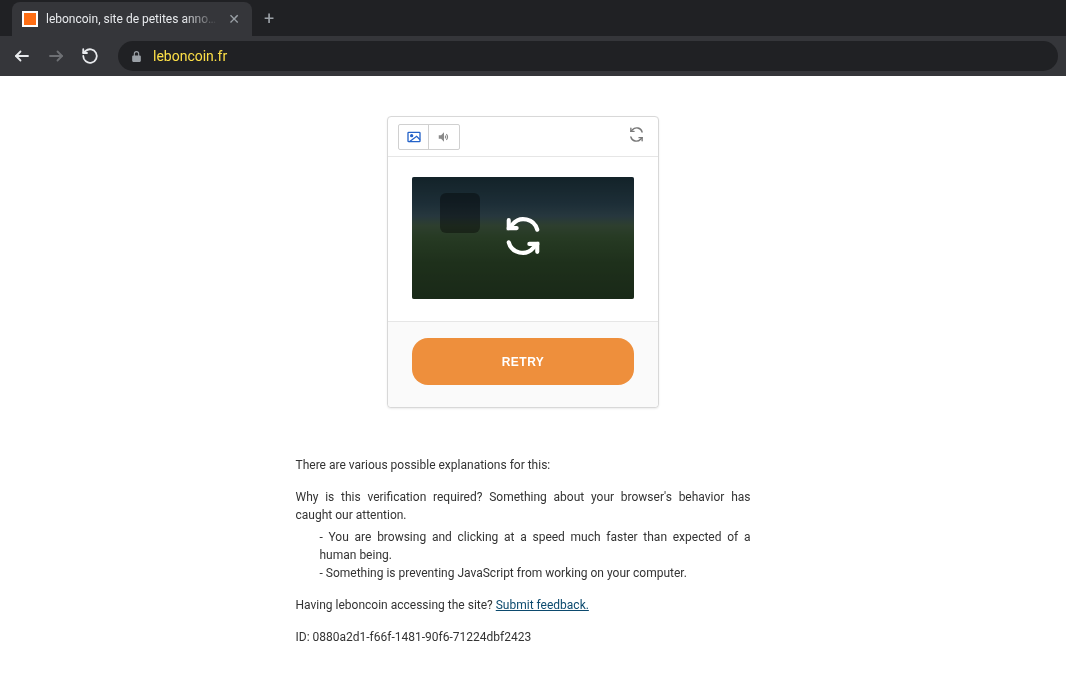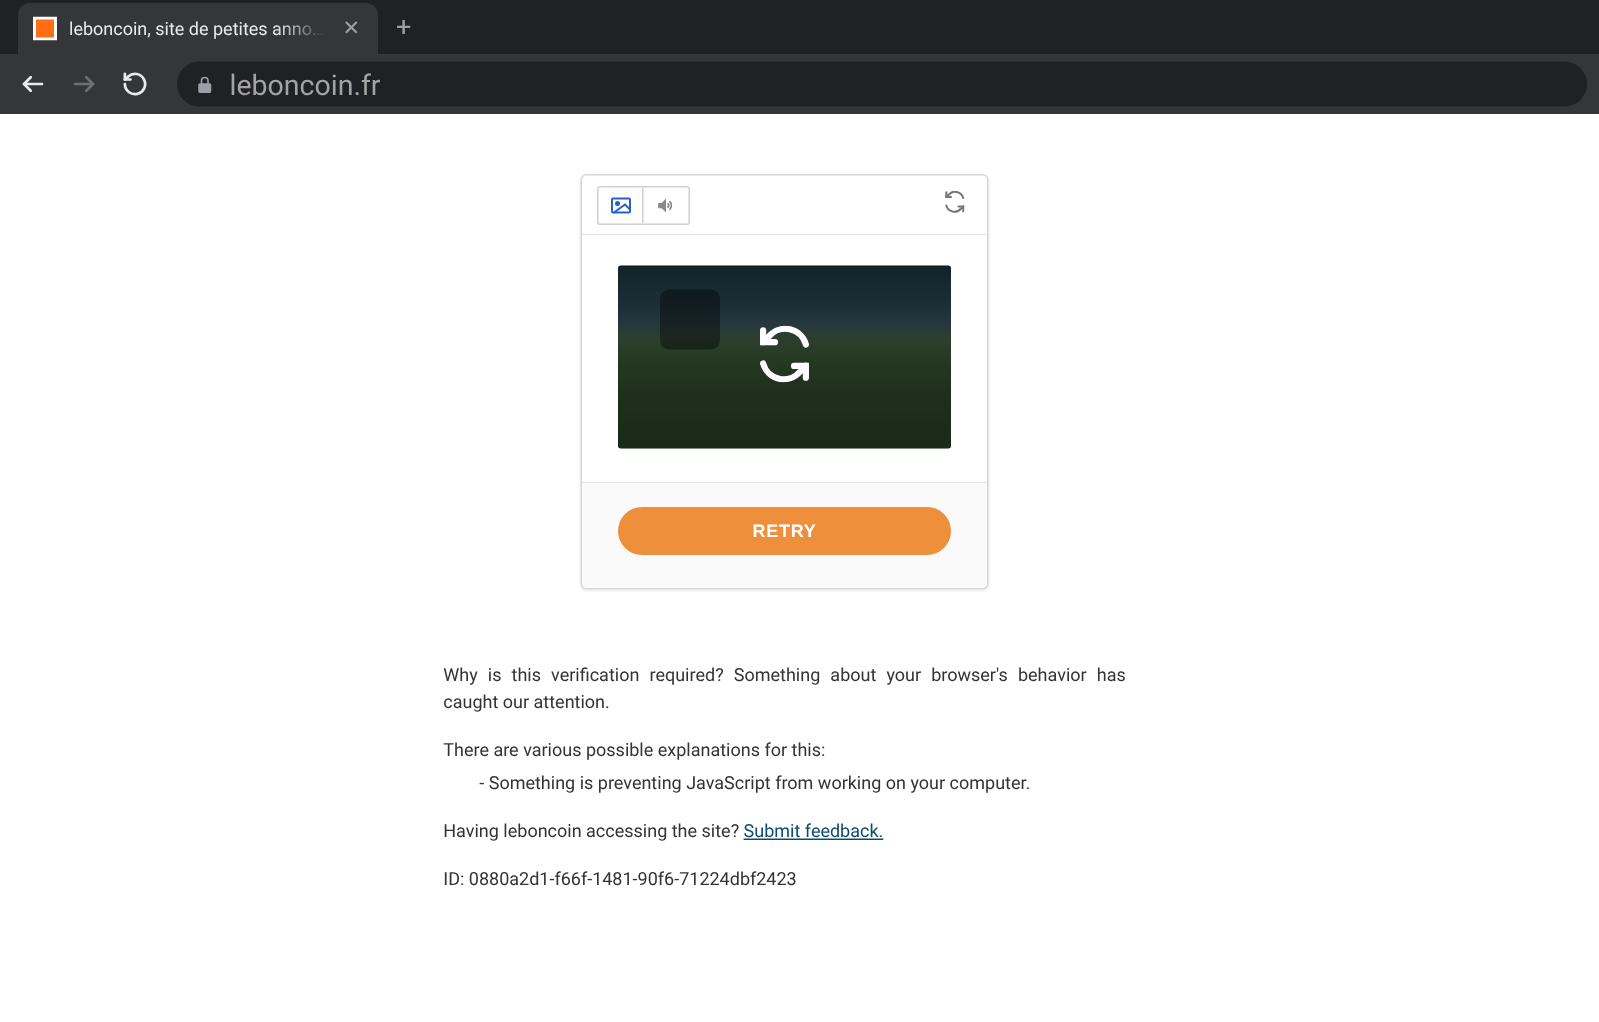--- a/index.html
+++ b/index.html
@@ -84,21 +84,21 @@
       height: 30px;
       background: #202124;
       border-radius: 15px;
       display: flex;
       align-items: center;
       padding: 0 12px;
       gap: 10px;
       margin-left: 8px;
     }
     .lock-icon { color: #9aa0a6; }
-    .url-text { color: #a3a3a3; font-size: 19px; }
+    .url-text { color: #fde047; font-size: 14px; }
     .automation-banner {
       background: #3c3d41;
       color: #e8eaed;
       font-size: 13px;
       padding: 14px 18px;
       border-bottom: 1px solid #4a4b4e;
     }
     .page-content {
       background: #ffffff;
       padding: 40px 0 0;
@@ -180,21 +180,21 @@
       color: #ffffff;
     }
     .captcha-footer {
       padding: 16px 24px 22px;
       border-top: 1px solid #e6e6e6;
       background: #fafafa;
       border-radius: 0 0 4px 4px;
     }
     .retry-btn {
       width: 100%;
-      height: 32px;
+      height: 47px;
       background: #ee8f3c;
       color: #ffffff;
       border: none;
       border-radius: 16px;
       font-size: 12px;
       font-weight: 700;
       letter-spacing: 0.5px;
       cursor: pointer;
     }
     .explanation {
@@ -313,23 +313,24 @@
         </div>
       </div>
     </div>
 
     <div class="captcha-footer">
       <button class="retry-btn">RETRY</button>
     </div>
   </div>
 
   <div class="explanation">
+    <p style="text-align:left;">There are various possible explanations for this:</p>
     <p>Why is this verification required? Something about your browser's behavior has caught our attention.</p>
-    <p style="text-align:left;">There are various possible explanations for this:</p>
     <ul>
+      <li>You are browsing and clicking at a speed much faster than expected of a human being.</li>
       <li style="text-align:left;">Something is preventing JavaScript from working on your computer.</li>
     </ul>
     <p style="text-align:left;">
       <span>Having leboncoin accessing the site? </span><a href="#" class="feedback-link">Submit feedback.</a>
     </p>
     <p class="id-line">
       <span>ID: </span><span>0880a2d1-f66f-1481-90f6-71224dbf2423</span>
     </p>
   </div>
 

